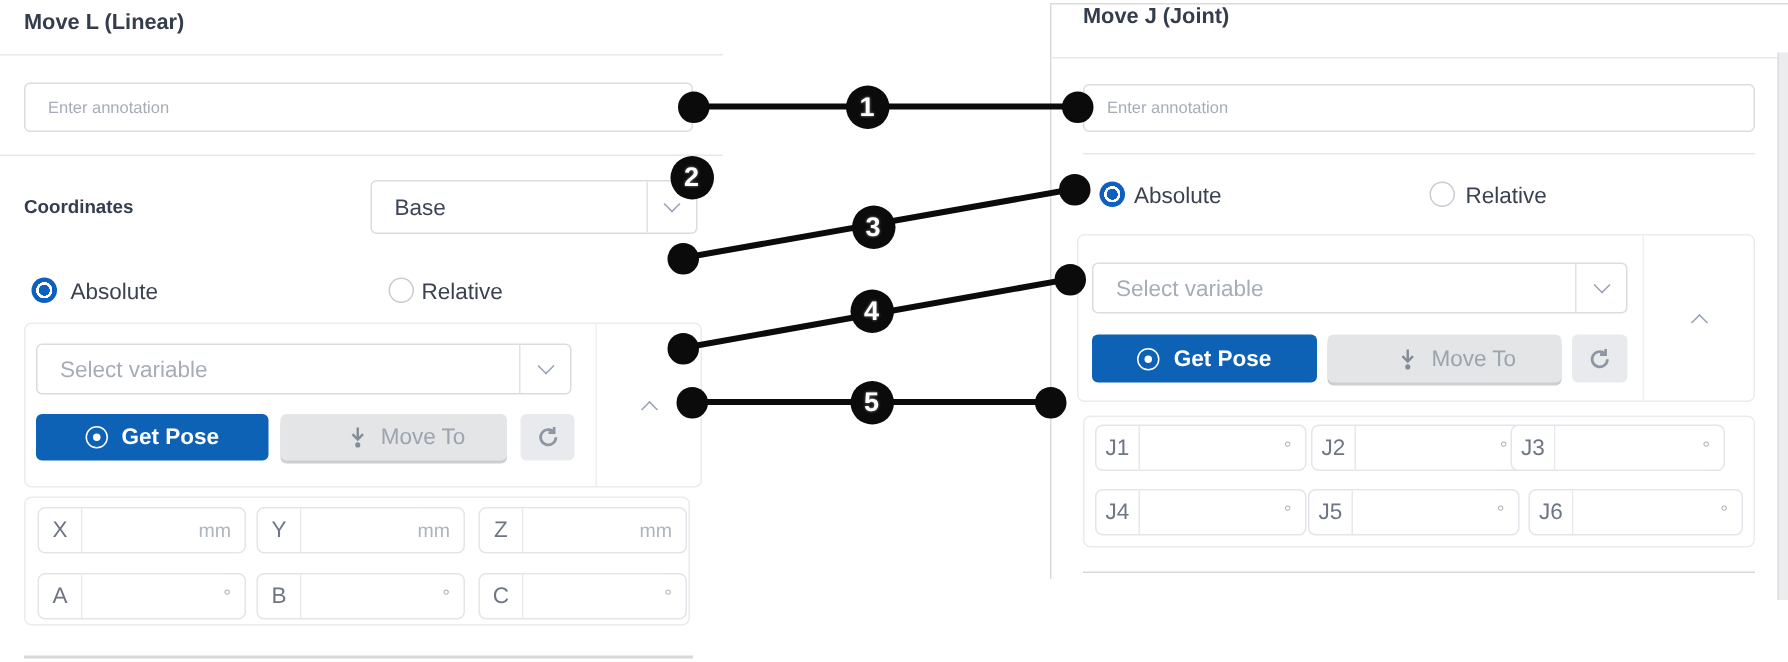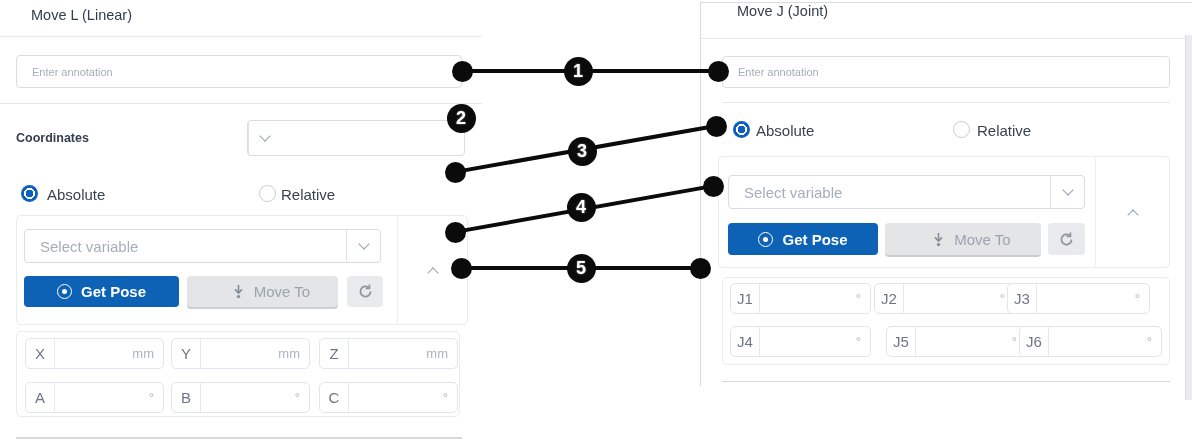--- a/index.html
+++ b/index.html
@@ -6,21 +6,21 @@
   html, body { width: 1192px; height: 441px; overflow: hidden; }
   body { position: relative; background: #ffffff; font-family: "Liberation Sans", sans-serif; }
 
   .abs { position: absolute; }
 
   
   .sep { position: absolute; height: 1px; background: #e7e8ea; }
   .sep-thick { position: absolute; height: 2px; background: #d8d8da; }
 
   
-  .panel-title { position: absolute; font-size: 14.5px; font-weight: normal; color: #333d4e; margin-left: 15px; }
+  .panel-title { position: absolute; font-size: 14.5px; font-weight: bold; color: #333d4e; }
   .small-bold-label { position: absolute; font-size: 12.5px; font-weight: bold; color: #333d4e; }
   .radio-label { position: absolute; font-size: 15px; color: #3a4251; }
 
   
   .text-input { position: absolute; border: 1px solid #d9dce1; border-radius: 4px;
     font-size: 11px; color: #3c4555; padding: 0 15px; outline: none; background: #fff;
     font-family: "Liberation Sans", sans-serif; }
   .text-input::placeholder { color: #a6adb8; opacity: 1; }
 
   
@@ -93,20 +93,21 @@
   <div class="panel-title" style="left:16px;top:7px;">Move L (Linear)</div>
   <div class="sep" style="left:0;top:36px;width:482px;"></div>
 
   <input class="text-input" style="left: 16px; top: 55px; width: 446px; height: 33px;" placeholder="Enter annotation">
 
   <div class="sep" style="left:0;top:103px;width:482px;"></div>
 
   <div class="small-bold-label" style="left:16px;top:131px;">Coordinates</div>
 
   <div class="dropdown" style="left:247px;top:120px;width:218px;height:36px;">
+    <span class="dd-text dd-value">Base</span>
     <span class="dd-caret-cell" style="width:33px;">
       <span class="chev down"></span>
     </span>
   </div>
 
   <div class="radio on" style="left:21px;top:185px;"></div>
   <div class="radio-label" style="left:47px;top:186px;">Absolute</div>
   <div class="radio off" style="left:259px;top:185px;"></div>
   <div class="radio-label" style="left:281px;top:186px;">Relative</div>
 
@@ -249,21 +250,21 @@
   <div class="coord-field" style="left:307px;top:283px;width:143px;height:31px;">
     <span class="cf-label">J3</span>
     <input class="cf-input" style="">
     <span class="cf-unit">°</span>
   </div>
   <div class="coord-field" style="left:30px;top:326px;width:141px;height:31px;">
     <span class="cf-label">J4</span>
     <input class="cf-input" style="">
     <span class="cf-unit">°</span>
   </div>
-  <div class="coord-field" style="left:186px;top:326px;width:141px;height:31px;">
+  <div class="coord-field" style="left:172px;top:326px;width:141px;height:31px;">
     <span class="cf-label">J5</span>
     <input class="cf-input" style="">
     <span class="cf-unit">°</span>
   </div>
   <div class="coord-field" style="left:319px;top:326px;width:143px;height:31px;">
     <span class="cf-label">J6</span>
     <input class="cf-input" style="">
     <span class="cf-unit">°</span>
   </div>
 

